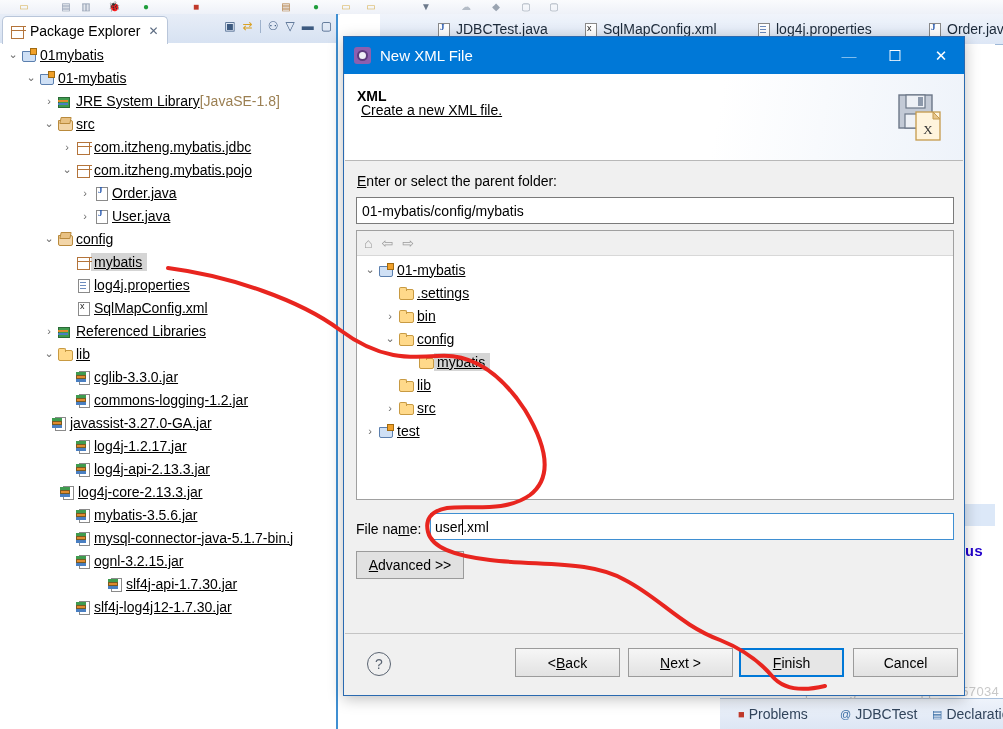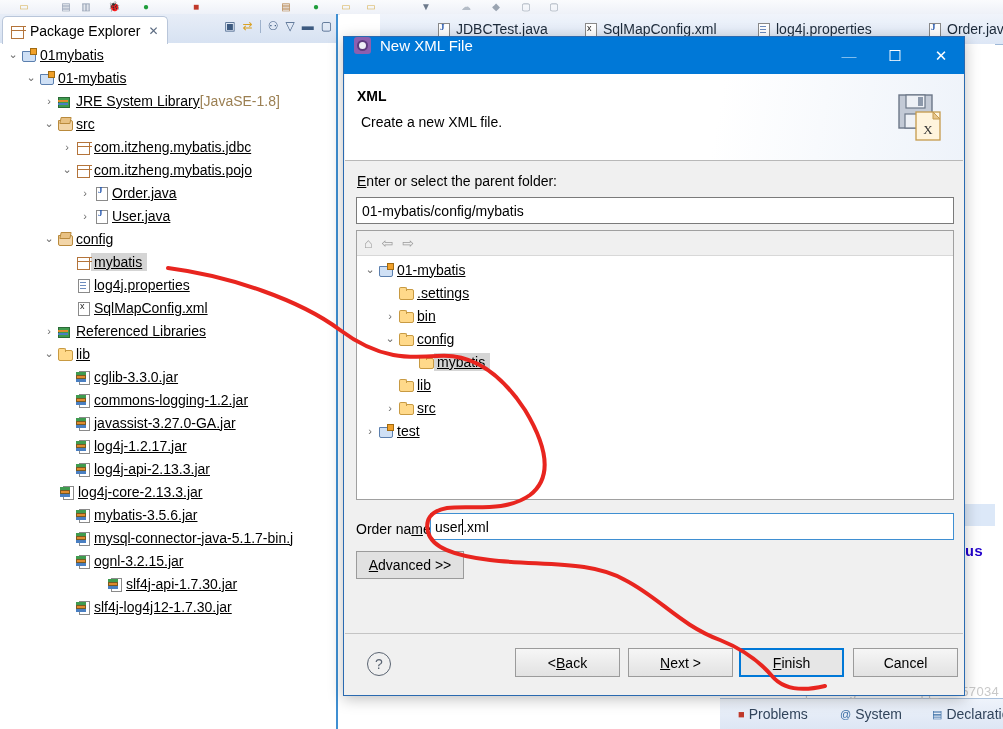--- a/index.html
+++ b/index.html
@@ -355,20 +355,21 @@
     background: #f0f0f0;
     border: 1px solid #2a6ab0;
     box-sizing: border-box;
     box-shadow: 0 3px 14px rgba(0,0,0,0.25);
   }
   .dlg-titlebar {
     position: absolute;
     left: 0; top: 0; right: 0; height: 37px;
     background: #0078d7;
     display: flex;
+    align-items: center;
   }
   .dlg-title-ico {
     width: 17px; height: 17px;
     margin-left: 10px;
     border-radius: 3px;
     background: #8d5fae;
     position: relative;
     flex: 0 0 17px;
   }
   .dlg-title-ico::after {
@@ -409,22 +410,23 @@
     border-bottom: 1px solid #b8b8b8;
   }
   .dlg-h-title {
     position: absolute;
     left: 12px; top: 14px;
     font-size: 14px;
     font-weight: bold;
   }
   .dlg-h-sub {
     position: absolute;
-    left: 16px; top: 40px;
-    font-size: 14px;
+    left: 16px; top: 28px;
+    font-size: 14px;
+    text-decoration: underline;
   }
   .dlg-h-icon {
     position: absolute;
     right: 16px; top: 16px;
     width: 54px; height: 54px;
   }
 
   .dlg-body {
     position: absolute;
     left: 1px; top: 124px; right: 1px; bottom: 61px;
@@ -607,21 +609,21 @@
       <div class="ed-code" style="top:500px;">us</div>
     </div>
 
     <div class="bottom-strip" id="bt-tabs">
         <div class="bt-tab" style="left: 18px;">
           <span style="color: rgb(192, 57, 43); font-size: 11px;">■</span>
           <span>Problems</span>
         </div>
         <div class="bt-tab" style="left: 120px;">
           <span style="color: rgb(58, 110, 165); font-size: 11px;">@</span>
-          <span>System</span>
+          <span>JDBCTest</span>
         </div>
         <div class="bt-tab" style="left: 212px;">
           <span style="color: rgb(58, 110, 165); font-size: 11px;">▤</span>
           <span>Declaration</span>
         </div>
       </div>
     <div class="watermark">https://blog.csdn.net/qq_44757034</div>
   </div>
 
   <div id="pkg-view">
@@ -716,21 +718,21 @@
         <div class="row" style="padding-left: 60px;">
           <span class="twisty"></span>
           <span class="ico"><span class="i-jar"></span></span>
           <span class="lbl">cglib-3.3.0.jar</span>
         </div>
         <div class="row" style="padding-left: 60px;">
           <span class="twisty"></span>
           <span class="ico"><span class="i-jar"></span></span>
           <span class="lbl">commons-logging-1.2.jar</span>
         </div>
-        <div class="row" style="padding-left: 60px;">
+        <div class="row" style="padding-left: 36px;">
           <span class="twisty"></span>
           <span class="ico"><span class="i-jar"></span></span>
           <span class="lbl">javassist-3.27.0-GA.jar</span>
         </div>
         <div class="row" style="padding-left: 60px;">
           <span class="twisty"></span>
           <span class="ico"><span class="i-jar"></span></span>
           <span class="lbl">log4j-1.2.17.jar</span>
         </div>
         <div class="row" style="padding-left: 60px;">
@@ -853,21 +855,21 @@
           </div>
           <div class="frow" style="padding-left: 6px;">
             <span class="twisty">›</span>
             <span class="ico"><span class="i-project"></span></span>
             <span class="lbl">test</span>
           </div>
         </div>
     </div>
 
     <div class="lbl-filename">
-      <span>Order na</span><span class="u">m</span><span>e:</span>
+      <span>File na</span><span class="u">m</span><span>e:</span>
     </div>
 
     <div class="txt-filename">
       <span>user</span>
         <span class="caret"></span>
         <span>.xml</span>
     </div>
 
     <div class="btn btn-advanced">
       <span class="u">A</span>

